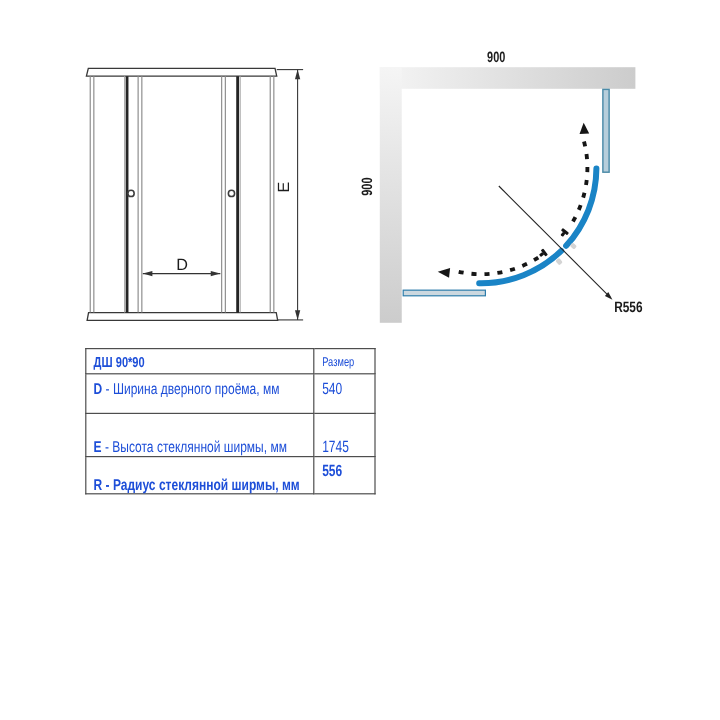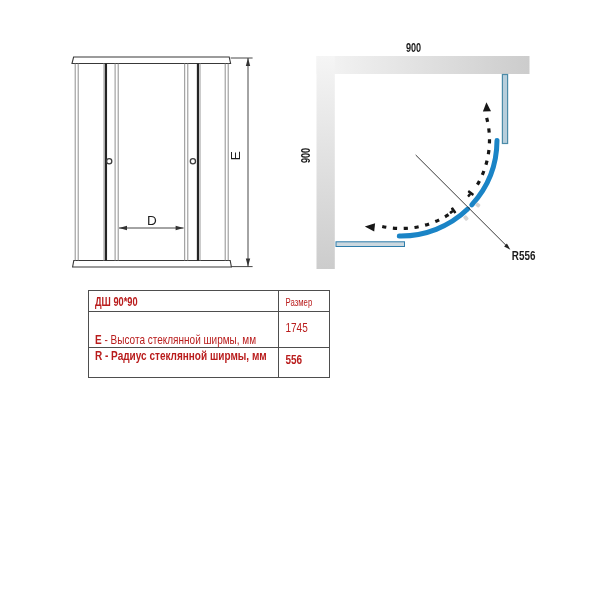--- a/index.html
+++ b/index.html
@@ -1,20 +1,20 @@
 <!DOCTYPE html>
 <html><head>
 <meta charset="utf-8">
 <style>
   html,body{margin:0;padding:0;background:#ffffff;width:600px;height:600px;
     font-family:"Liberation Sans",sans-serif;-webkit-font-smoothing:antialiased;}
   #stage{position:relative;width:600px;height:600px;overflow:hidden;transform:translateZ(0);}
   svg{position:absolute;left:0;top:0;}
-  table{border-collapse:collapse;position:absolute;left:88px;top:290px;
-    table-layout:fixed;width:240px;color:#b91c1c;}
+  table{border-collapse:collapse;position:absolute;left:71px;top:290px;
+    table-layout:fixed;width:240px;color:#1d4ed8;}
   td{border:1px solid #4e4e4e;vertical-align:top;padding:0;}
   .c1{width:183px;padding-left:6px;}
   .c2{width:50px;text-align:left;}
   .t{display:block;transform:scaleX(0.77);transform-origin:0 0;white-space:nowrap;}
   .tc{display:block;transform:scaleX(0.74);transform-origin:50% 0;white-space:nowrap;}
 </style>
 </head>
 <body>
 <div id="stage">
 
@@ -143,32 +143,40 @@
   <tbody>
         <tr style="height:21px;">
     <td class="c1" style="padding-top:4px;">
             <span class="t" style="font-size:12px;font-weight:bold;">ДШ 90*90</span>
           </td>
     <td class="c2" style="padding-top:5px;">
             <span class="tc" style="font-size:10.5px;">Размер</span>
           </td>
   </tr>
 
+  <tr style="height:33px;">
+    <td class="c1" style="padding-top:4px;">
+            <span class="t" style="font-size:13px;"><b>D</b> - Ширина дверного проёма, мм</span>
+          </td>
+    <td class="c2" style="padding-top:4px;">
+            <span class="tc" style="font-size:13.5px;">540</span>
+          </td>
+  </tr>
 
   <tr style="height:30px;">
     <td class="c1" style="padding-top:20px;">
             <span class="t" style="font-size:13px;"><b>E</b> - Высота стеклянной ширмы, мм</span>
           </td>
-    <td class="c2" style="padding-top:8px;">
+    <td class="c2" style="padding-top:20px;">
             <span class="tc" style="font-size:13.5px;">1745</span>
           </td>
   </tr>
 
   <tr style="height:30px;">
-    <td class="c1" style="padding-top:0;">
+    <td class="c1" style="padding-top:15px;">
             <span class="t" style="font-size:13px;font-weight:bold;">R - Радиус стеклянной ширмы, мм</span>
           </td>
     <td class="c2" style="padding-top:4px;">
             <span class="tc" style="font-size:13.5px;font-weight:bold;">556</span>
           </td>
   </tr>
 </tbody>
     </table>
 </div>
 

